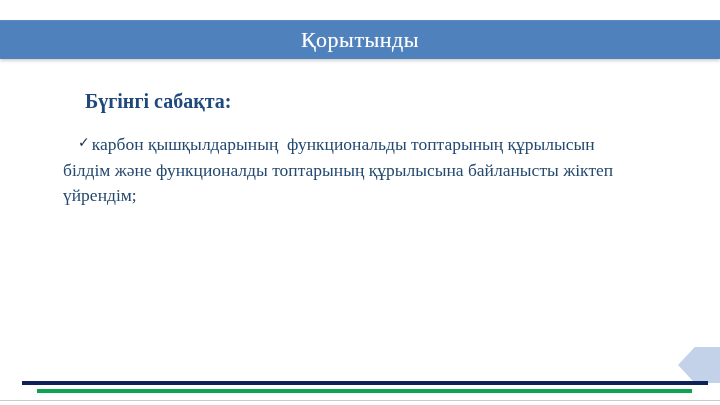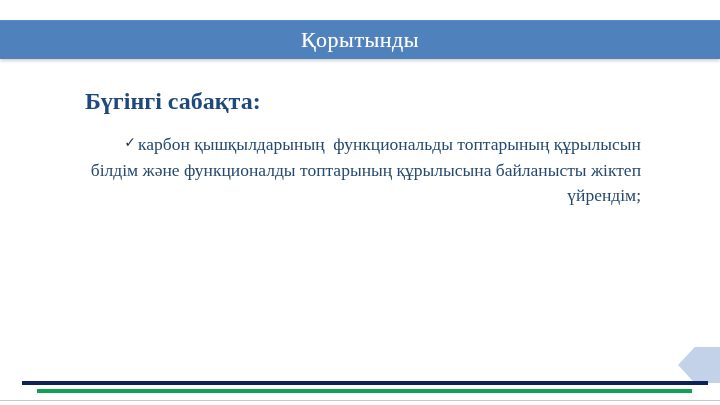--- a/index.html
+++ b/index.html
@@ -38,32 +38,31 @@
   .content {
     position: absolute;
     left: 47px;
     top: 88px;
     width: 610px;
     color: #24496f;
   }
   .heading {
     padding-left: 38px;
     font-weight: bold;
-    font-size: 24px;
+    font-size: 20px;
     line-height: 26px;
     color: #1f497d;
     margin: 0 0 18px 0;
   }
   .bullet {
     margin: 16px;
     font-size: 17.5px;
     line-height: 25px;
     text-indent: 15px;
     color: #24496f;
-    text-align: right;
   }
   .bullet .bullet-text {
     white-space: pre-wrap;
   }
   .check {
     display: inline-block;
     font-family: "DejaVu Sans", sans-serif;
     font-size: 14px;
     font-weight: bold;
     color: #1b2f4e;

